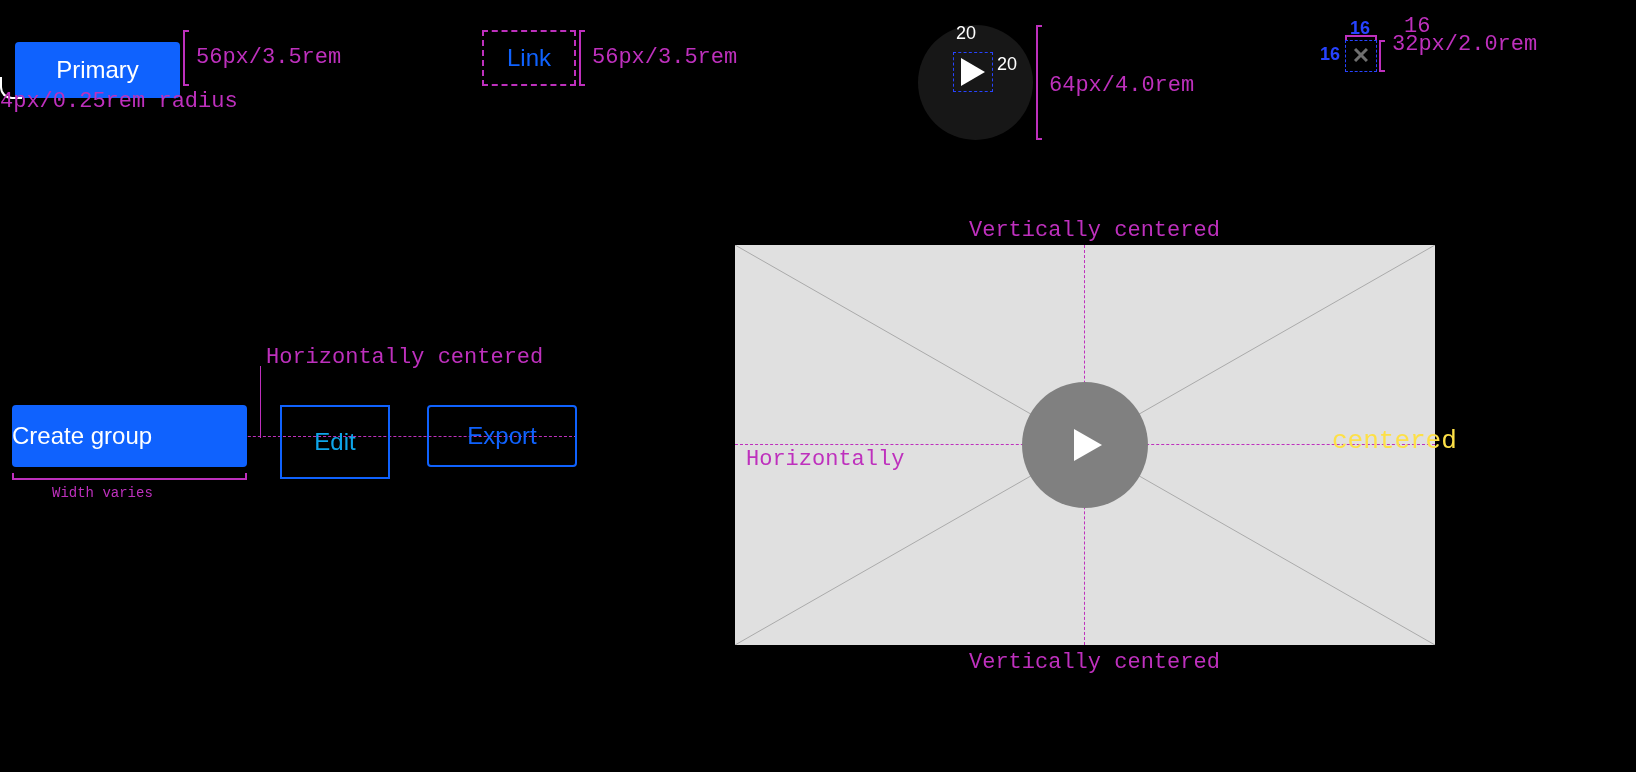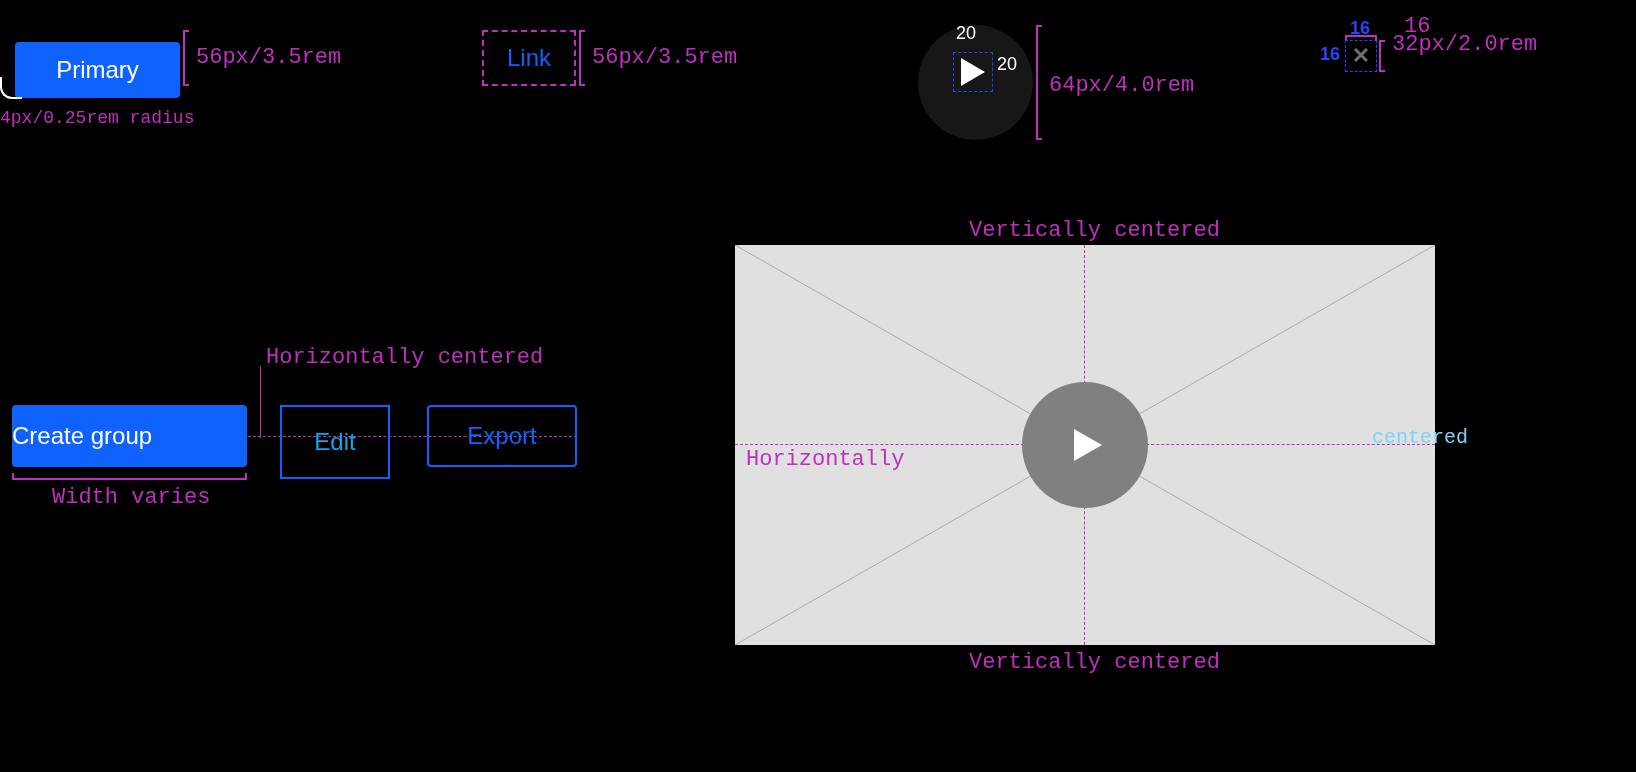--- a/index.html
+++ b/index.html
@@ -52,23 +52,23 @@
     .lbl-primary-height {
       position: absolute;
       left: 196px;
       top: 45px;
       color: #be30bd;
       font-size: 22px;
     }
     .lbl-radius {
       position: absolute;
       left: 0px;
-      top: 108px;
-      color: #be30bd;
-      font-size: 18px;
+      top: 89px;
+      color: #be30bd;
+      font-size: 22px;
     }
     
     .spec-link {
       position: absolute;
       left: 482px;
       top: 30px;
       width: 94px;
       height: 56px;
       border: 2px dashed #be30bd;
       color: #0f62fe;
@@ -235,21 +235,21 @@
       height: 7px;
       border-left: 2px solid #be30bd;
       border-right: 2px solid #be30bd;
       border-bottom: 2px solid #be30bd;
     }
     .lbl-width-varies {
       position: absolute;
       left: 52px;
       top: 485px;
       color: #be30bd;
-      font-size: 22px;
+      font-size: 14px;
     }
     
     
     .video-box {
       position: absolute;
       left: 735px;
       top: 245px;
       width: 700px;
       height: 400px;
       background: #e0e0e0;
@@ -273,21 +273,21 @@
       border-left: 28px solid #fff;
       border-top: 16px solid transparent;
       border-bottom: 16px solid transparent;
       margin-left: 6px;
     }
     .vc-line-v { position:absolute; left:1084px; top:245px; height:400px; border-left:1.5px dashed #be30bd; }
     .vc-line-h { position:absolute; left:735px; top:444px; width:700px; border-top:1.5px dashed #be30bd; }
     .lbl-vc-top { position:absolute; left:969px; top:218px; color:#be30bd; font-size:22px; }
     .lbl-vc-bot { position:absolute; left:969px; top:650px; color:#be30bd; font-size:22px; }
     .lbl-hc-left { position:absolute; left:746px; top:447px; color:#be30bd; font-size:22px; }
-    .lbl-hc-right { position:absolute; left:1332px; top:426px; color:#7dd3fc; font-size:20px;margin-left:40px; }
+    .lbl-hc-right { position:absolute; left:1332px; top:426px; color:#fde047; font-size:26px; }
     
   </style>
 </head>
 <body>
 
 <div class="spec-primary">
   <span>Primary</span>
 </div>
 <div class="radius-arc"></div>
 <div class="dim-primary-height"></div>

